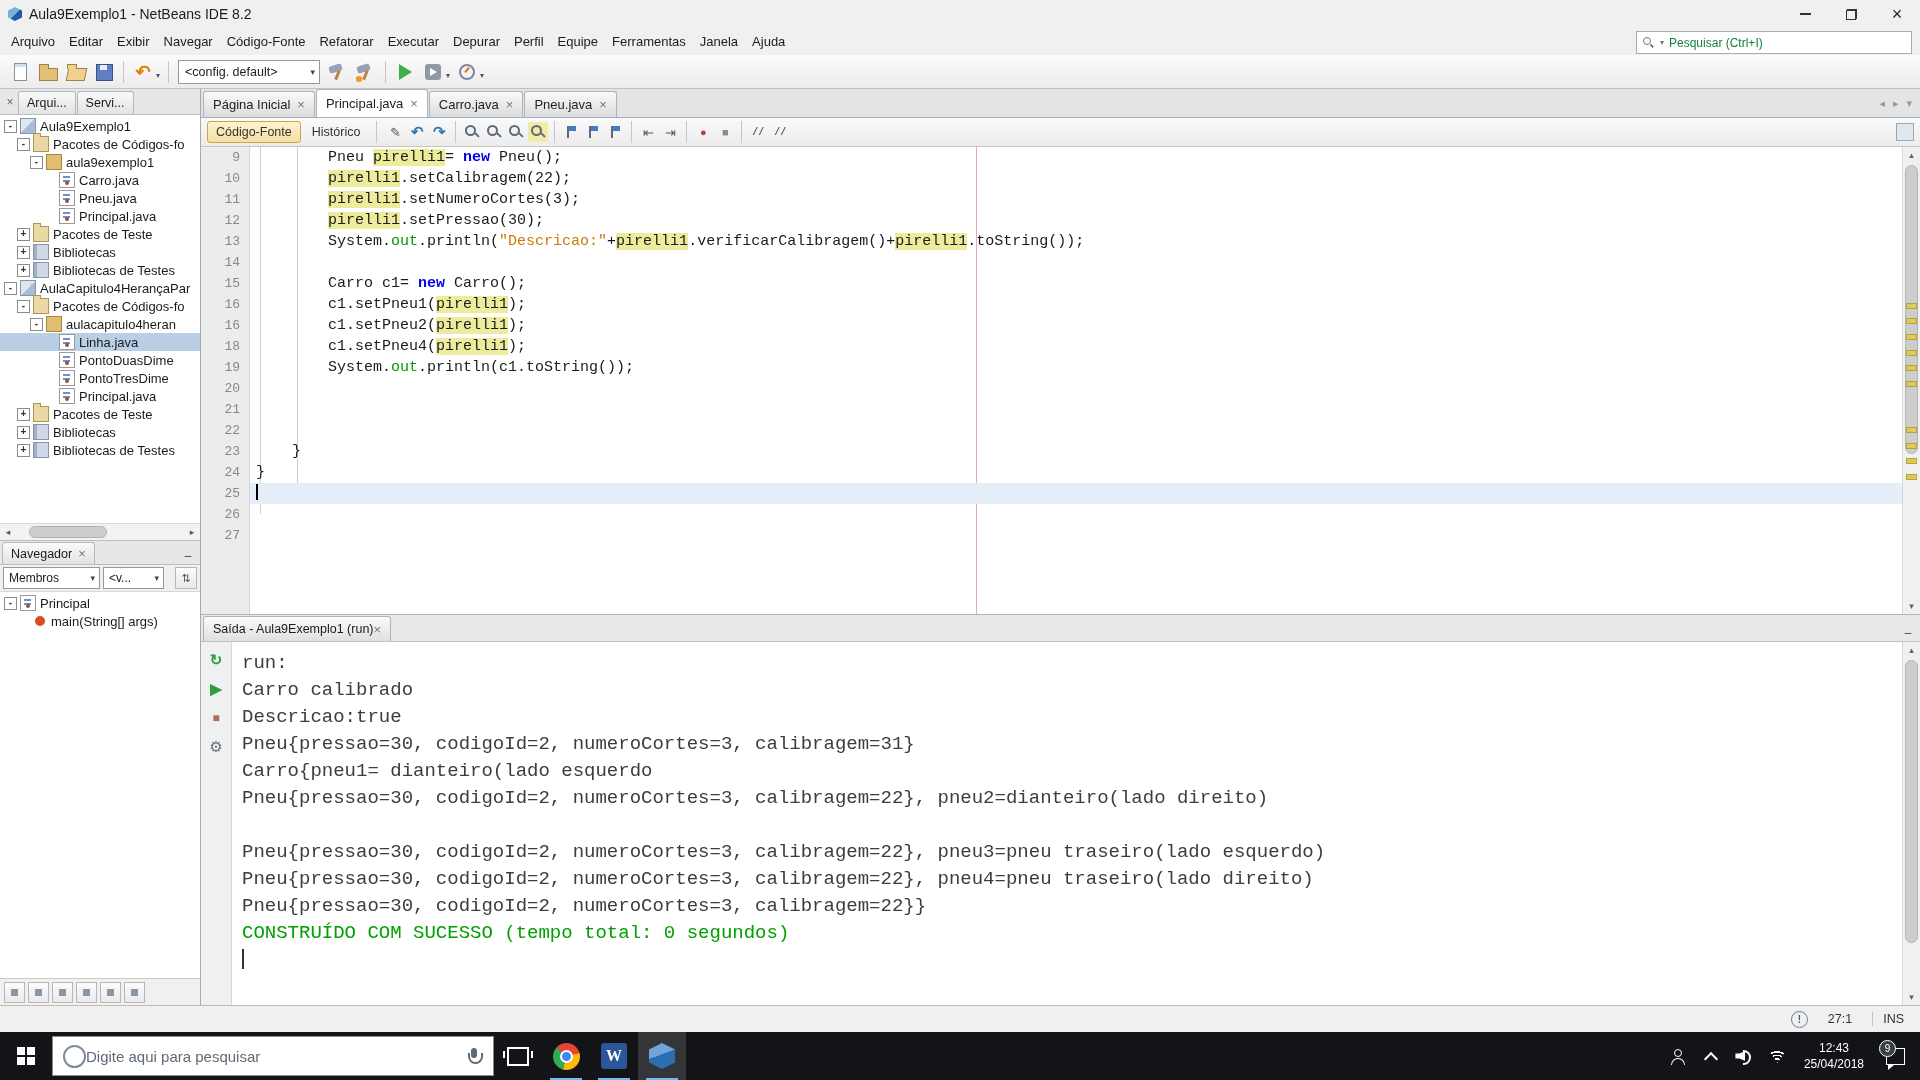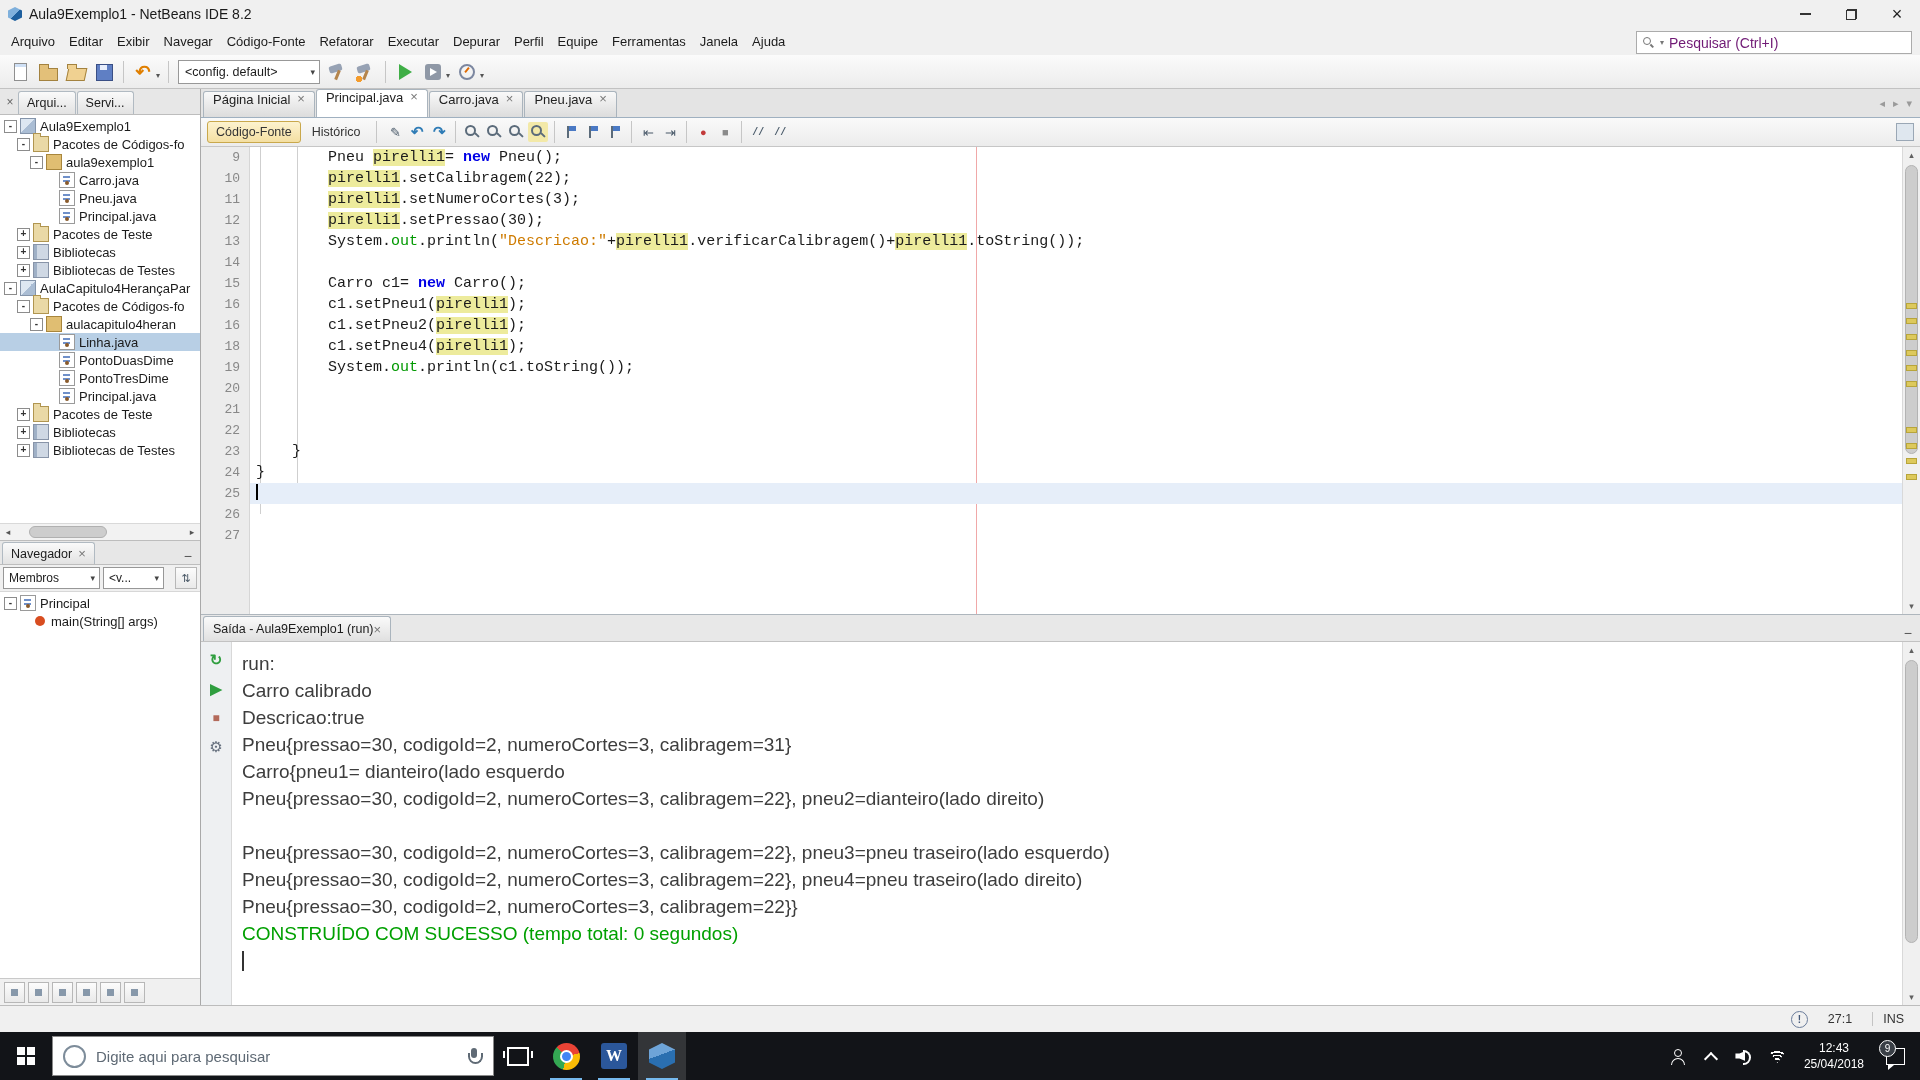--- a/index.html
+++ b/index.html
@@ -19,21 +19,21 @@
   .winbtn.close{font-size:18px}
   
   .menubar{height:27px;display:flex;align-items:center;padding-left:4px;position:relative;background:#f0f0f0;flex:none}
   .menu-items{display:flex}
   .menu-item{padding:5px 7px;font-size:13px;white-space:nowrap}
   .quick-search{position:absolute;right:8px;top:3px;width:262px;height:21px;background:#fff;border:1px solid #ababab;display:flex;align-items:center;padding:0 6px;gap:5px}
   .qs-mag{width:12px;height:12px;position:relative;flex:none}
   .qs-mag::before{content:"";position:absolute;left:0;top:0;width:6px;height:6px;border:1.5px solid #777;border-radius:50%}
   .qs-mag::after{content:"";position:absolute;left:7px;top:8px;width:4px;height:1.5px;background:#777;transform:rotate(45deg)}
   .qs-dd{font-size:8px;color:#777}
-  .qs-text{color:#701a75;font-size:14px}
+  .qs-text{color:#15803d;font-size:12px}
   
   .toolbar{height:33px;display:flex;align-items:center;padding:0 6px;background:linear-gradient(#fbfbfb,#ececec);border-bottom:1px solid #c2c2c2;flex:none}
   .tb-group{display:flex;align-items:center}
   .tbtn{width:26px;height:26px;position:relative;display:flex;align-items:center;justify-content:center;margin:0 1px;border-radius:3px;font-size:16px}
   .dd{font-size:8px;color:#555;margin:8px 3px 0 -1px}
   .sep{width:1px;height:22px;background:#c6c6c6;margin:0 5px;flex:none}
   .combo{height:22px;min-width:132px;border:1px solid #989898;background:#fff;display:flex;align-items:center;justify-content:space-between;padding:0 2px 0 6px;margin:0 4px;font-size:12.5px}
   .combo-arrow{font-size:9px;color:#444;padding:0 2px}
   .ic.new-file-icon::before{content:"";position:absolute;left:7px;top:4px;width:11px;height:16px;background:#fff;border:1px solid #8f8f8f;box-shadow:inset 0 3px 0 #cfe0f5}
   .ic.new-project-icon::before{content:"";position:absolute;left:4px;top:9px;width:17px;height:11px;background:#e3c079;border:1px solid #a3823f}
@@ -89,21 +89,21 @@
   .mini-combo.w2{width:52px}
   .nav-sort{width:20px;height:20px;border:1px solid #b7b7b7;background:linear-gradient(#fcfcfc,#e9e9e9);margin-left:auto;display:flex;align-items:center;justify-content:center;font-size:11px;color:#4c5a68}
   #nav-tree{height:384px;flex:none;padding-top:2px}
   .nav-footer{height:26px;border-top:1px solid #c9c9c9;background:#f0f0f0;display:flex;align-items:center;gap:3px;padding:0 4px;flex:none}
   .fico{width:19px;height:19px;border:1px solid #b7b7b7;background:linear-gradient(#fcfcfc,#e9e9e9);display:flex;align-items:center;justify-content:center;color:#4c5a68;flex:none}
   .fico::before{content:"";width:7px;height:7px;background:#8798aa}
   
   .editorcol{flex:1;display:flex;flex-direction:column;min-width:0}
   .etabs{height:28px;background:#e4e4e4;display:flex;align-items:flex-end;border-bottom:1px solid #9fb0c0;padding-left:2px;flex:none}
   .etabs-left{display:flex;align-items:flex-end;height:100%}
-  .etab{height:25px;display:flex;align-items:flex-start;gap:7px;padding:0 9px;font-size:13px;background:linear-gradient(#f9f9f9,#dcdcdc);border:1px solid #aab4bd;border-bottom:none;margin-right:1px;border-radius:3px 3px 0 0;color:#222;white-space:nowrap}
+  .etab{height:25px;display:flex;align-items:center;gap:7px;padding:0 9px;font-size:13px;background:linear-gradient(#f9f9f9,#dcdcdc);border:1px solid #aab4bd;border-bottom:none;margin-right:1px;border-radius:3px 3px 0 0;color:#222;white-space:nowrap}
   .etab.active{background:#fff;height:27px}
   .etabs-ctrl{margin-left:auto;display:flex;align-items:center;color:#9a9a9a;font-size:11px;gap:8px;padding-right:8px;height:100%}
   .etoolbar{height:28px;display:flex;align-items:center;background:linear-gradient(#fafafa,#ececec);border-bottom:1px solid #c6c6c6;padding:0 6px;gap:2px;flex:none}
   .src-btn{height:20px;display:flex;align-items:center;padding:0 8px;font-size:12.5px;border:1px solid transparent;border-radius:3px;color:#333;white-space:nowrap}
   .src-btn.active{background:linear-gradient(#fdf3cf,#f4dfa2);border-color:#c9a84c}
   .eicon{width:20px;height:20px;font-size:13px;display:flex;align-items:center;justify-content:center;color:#4a5a6a;position:relative;margin:0 1px;flex:none}
   .eicon.back-icon,.eicon.forward-icon{color:#2f7cb6;font-weight:bold;font-size:15px}
   .eicon.record-macro-icon{color:#c23a3a;font-size:11px}
   .eicon.stop-macro-icon{color:#8a8a8a;font-size:11px}
   .eicon.comment-icon,.eicon.uncomment-icon{font:700 10px "Liberation Mono",monospace}
@@ -140,34 +140,34 @@
   .output{height:390px;flex:none;display:flex;flex-direction:column;border-top:1px solid #aeb6bd}
   .output-tabrow{height:26px;background:#e8e8e8;display:flex;align-items:flex-end;border-bottom:1px solid #c2c2c2;padding-left:2px;flex:none}
   .otab{height:24px;display:flex;align-items:center;padding:0 9px;font-size:12.5px;background:linear-gradient(#fafafa,#e0e0e0);border:1px solid #aab4bd;border-bottom:none;border-radius:3px 3px 0 0;white-space:nowrap}
   .output-body{flex:1;display:flex;background:#fff;min-height:0}
   .ostrip{width:30px;flex:none;background:#eef0f2;border-right:1px solid #d8d8d8;display:flex;flex-direction:column;align-items:center;padding-top:8px;gap:9px}
   .obtn{width:20px;height:20px;display:flex;align-items:center;justify-content:center;font-size:15px}
   .obtn.rerun-icon,.obtn.rerun-modified-icon{color:#2f9e3f;font-weight:bold}
   .obtn.stop-build-icon{color:#b36a5a;font-size:12px}
   .obtn.ant-settings-icon{color:#66707e}
   .olines{flex:1;padding:8px 0 0 10px;overflow:hidden;min-width:0}
-  .oline{height:27px;font-family:Liberation Sans, sans-serif;font-size:19px;line-height:27px;color:#3d3d3d;white-space:pre}
+  .oline{height:27px;font-family:Liberation Mono, monospace;font-size:19px;line-height:27px;color:#3d3d3d;white-space:pre}
   .oline.success{color:var(--succ,#00A000)}
   .ocaret{display:inline-block;width:2px;height:20px;background:#333;vertical-align:-4px}
   
   .statusbar{height:26px;flex:none;border-top:1px solid #bcbcbc;background:#f0f0f0;display:flex;align-items:center;padding:0 6px;gap:10px}
   .notifico{width:15px;height:15px;border-radius:50%;border:1.5px solid #6a7c9a;color:#44597a;font-size:10px;display:flex;align-items:center;justify-content:center;font-weight:bold}
   .sb-cell{font-size:12.5px;color:#333;padding:0 10px}
   .sb-cell.ins{border-left:1px solid #c4c4c4}
   
   .taskbar{height:48px;flex:none;background:#121418;display:flex;align-items:stretch;color:#fff}
   .tb-start{width:52px;display:flex;align-items:center;justify-content:center}
   .win-logo{display:grid;grid-template-columns:8px 8px;grid-template-rows:8px 8px;gap:1.5px}
   .win-logo i{background:#fdfdfd}
-  .tb-search{width:420px;background:#fff;margin:4px 0;display:flex;align-items:center;padding:0 10px;gap:10px;position:relative;border:1px solid #8a8a8a}
+  .tb-search{width:420px;background:#fff;margin:4px 0;display:flex;align-items:center;padding:0 10px;position:relative;border:1px solid #8a8a8a}
   .cortana-ring{width:19px;height:19px;border:2.5px solid #7d8c9a;border-radius:50%;flex:none}
   .tbs-text{color:#5f6a75;font-size:15px;white-space:nowrap}
   .mic{position:absolute;right:12px;width:14px;height:17px}
   .mic::before{content:"";position:absolute;left:4px;top:0;width:6px;height:10px;background:#5f6a75;border-radius:3px}
   .mic::after{content:"";position:absolute;left:1px;top:5px;width:11px;height:9px;border:2px solid #5f6a75;border-top:none;border-radius:0 0 8px 8px}
   .tb-app{width:48px;display:flex;align-items:center;justify-content:center;position:relative}
   .tb-app.running::after{content:"";position:absolute;bottom:0;left:8px;right:8px;height:2.5px;background:#76b9ed}
   .tb-app.active{background:rgba(255,255,255,.14)}
   .i-taskview{width:18px;height:15px;border:2px solid #fff;position:relative}
   .i-taskview::before{content:"";position:absolute;left:-6px;top:2px;width:2px;height:7px;background:#fff}

